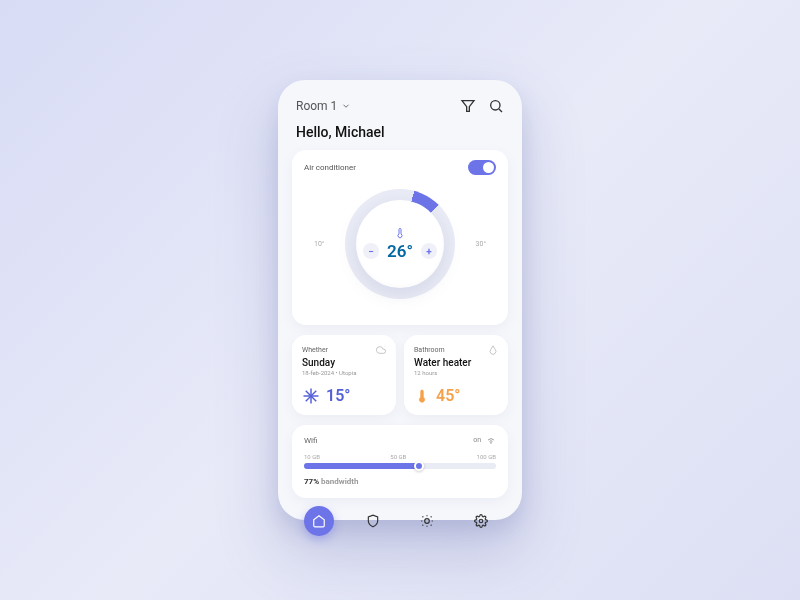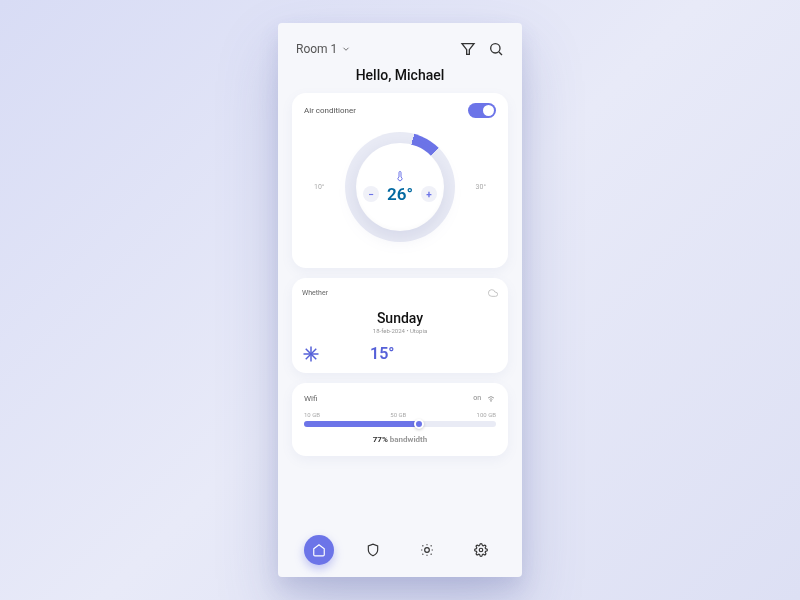--- a/index.html
+++ b/index.html
@@ -3,28 +3,27 @@
 <meta charset="utf-8">
 <style>
   * { box-sizing: border-box; margin: 0; padding: 0; }
   body {
     font-family: -apple-system, BlinkMacSystemFont, "Segoe UI", Roboto, sans-serif;
     width: 800px; height: 600px;
     background: linear-gradient(135deg, #d8dcf5 0%, #e8eaf8 50%, #dde0f4 100%);
     display: flex; align-items: center; justify-content: center;
   }
   .phone {
-    width: 244px; height: 554px;
+    width: 244px; height: 440px;
     background: #f6f7fb;
-    border-radius: 4px;
+    border-radius: 27px;
     box-shadow: 0 30px 60px rgba(80,90,160,0.25), 0 10px 20px rgba(80,90,160,0.15);
     padding: 18px 14px 10px 14px;
     display: flex; flex-direction: column;
     position: relative;
-    text-align: center;
   }
   .topbar { display: flex; align-items: center; justify-content: space-between; padding: 0 4px; }
   .room-select { display: flex; align-items: center; gap: 4px; font-size: 12px; color: #555; cursor: pointer; }
   .top-icons { display: flex; gap: 12px; }
   .icon-btn { width: 16px; height: 16px; color: #333; cursor: pointer; }
   .greeting { font-size: 14px; color: #111; margin: 10px 4px 10px 4px; font-weight: 500; }
   .card {
     background: #fff;
     border-radius: 14px;
     box-shadow: 0 4px 12px rgba(120,130,180,0.08);
@@ -64,25 +63,25 @@
     width: 16px; height: 16px; border-radius: 50%; background: #f0f1f8;
     display: flex; align-items: center; justify-content: center;
     font-size: 10px; color: #6c74e8; cursor: pointer; font-weight: bold;
   }
   .temp-value { font-size: 17px; font-weight: 600; color: #0369a1; }
   .two-col { display: flex; gap: 8px; margin-top: 10px; }
   .two-col .card { flex: 1; padding: 10px; }
   .small-header { display: flex; justify-content: space-between; align-items: center; }
   .small-title { font-size: 7px; color: #666; }
   .small-icon { color: #bbb; }
-  .small-main { font-size: 14px; color: #111; margin-top: 12px; font-weight: 500; }
+  .small-main { font-size: 10px; color: #111; margin-top: 2px; font-weight: 500; }
   .small-sub { font-size: 6px; color: #999; margin-top: 1px; }
   .metric-row { display: flex; align-items: center; gap: 6px; margin-top: 10px; }
   .metric-value { font-size: 16px; font-weight: 600; }
-  .blue { color: #5560d8; margin-left: 44px; }
+  .blue { color: #5560d8; }
   .orange { color: #f5a14a; }
   .wifi-card { margin-top: 10px; padding: 10px 12px 12px 12px; }
   .wifi-header { display: flex; justify-content: space-between; align-items: center; }
   .wifi-on { display: flex; align-items: center; gap: 5px; font-size: 7px; color: #888; }
   .wifi-scale { display: flex; justify-content: space-between; font-size: 6px; color: #aaa; margin-top: 8px; }
   .wifi-bar-track {
     height: 6px; background: #e9ebf5; border-radius: 4px; margin-top: 3px; position: relative;
   }
   .wifi-bar-fill {
     height: 100%; width: 60%; background: #6c74e8; border-radius: 4px;
@@ -164,20 +163,36 @@
       <div class="metric-row">
         <svg width="18" height="18" viewBox="0 0 24 24" fill="none" stroke="#5560d8" stroke-width="2">
             <line x1="12" y1="2" x2="12" y2="22"></line>
             <line x1="2" y1="12" x2="22" y2="12"></line>
             <line x1="5" y1="5" x2="19" y2="19"></line>
             <line x1="19" y1="5" x2="5" y2="19"></line>
           </svg>
         <span class="metric-value blue">15°</span>
       </div>
     </div>
+    <div class="card">
+      <div class="small-header">
+        <span class="small-title">Bathroom</span>
+        <svg class="small-icon" width="10" height="10" viewBox="0 0 24 24" fill="none" stroke="currentColor" stroke-width="2">
+            <path d="M12 2l5.5 9a7 7 0 1 1-11 0L12 2z"></path>
+          </svg>
+      </div>
+      <div class="small-main">Water heater</div>
+      <div class="small-sub">12 hours</div>
+      <div class="metric-row">
+        <svg width="16" height="16" viewBox="0 0 24 24" fill="#f5a14a" stroke="#f5a14a" stroke-width="1">
+            <path d="M14 14V5a2 2 0 0 0-4 0v9a4 4 0 1 0 4 0z"></path>
+          </svg>
+        <span class="metric-value orange">45°</span>
+      </div>
+    </div>
   </div>
 
   <div class="card wifi-card">
     <div class="wifi-header">
       <span class="small-title" style="font-size:8px;">Wifi</span>
       <div class="wifi-on">
         <span>on</span>
         <svg width="10" height="10" viewBox="0 0 24 24" fill="none" stroke="currentColor" stroke-width="2">
             <path d="M5 12a10 10 0 0 1 14 0"></path>
             <path d="M8.5 15.5a5 5 0 0 1 7 0"></path>

